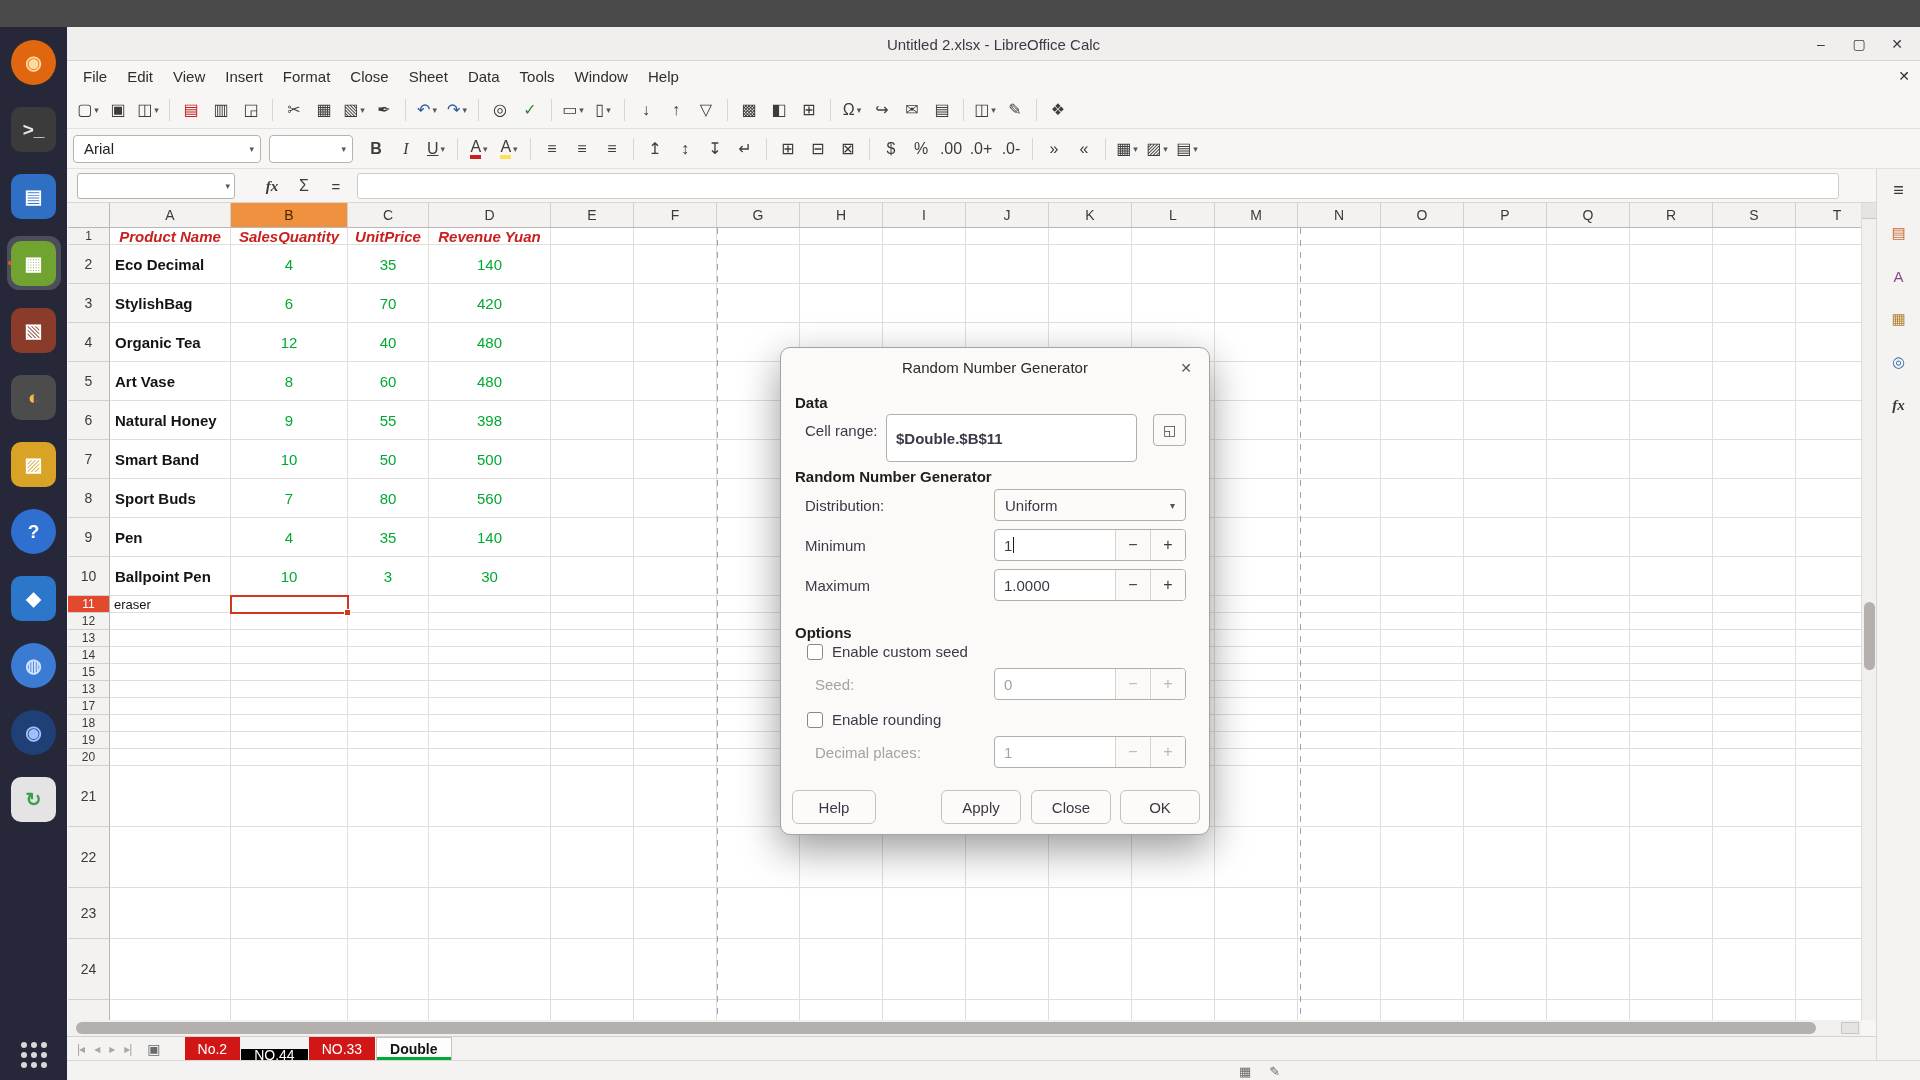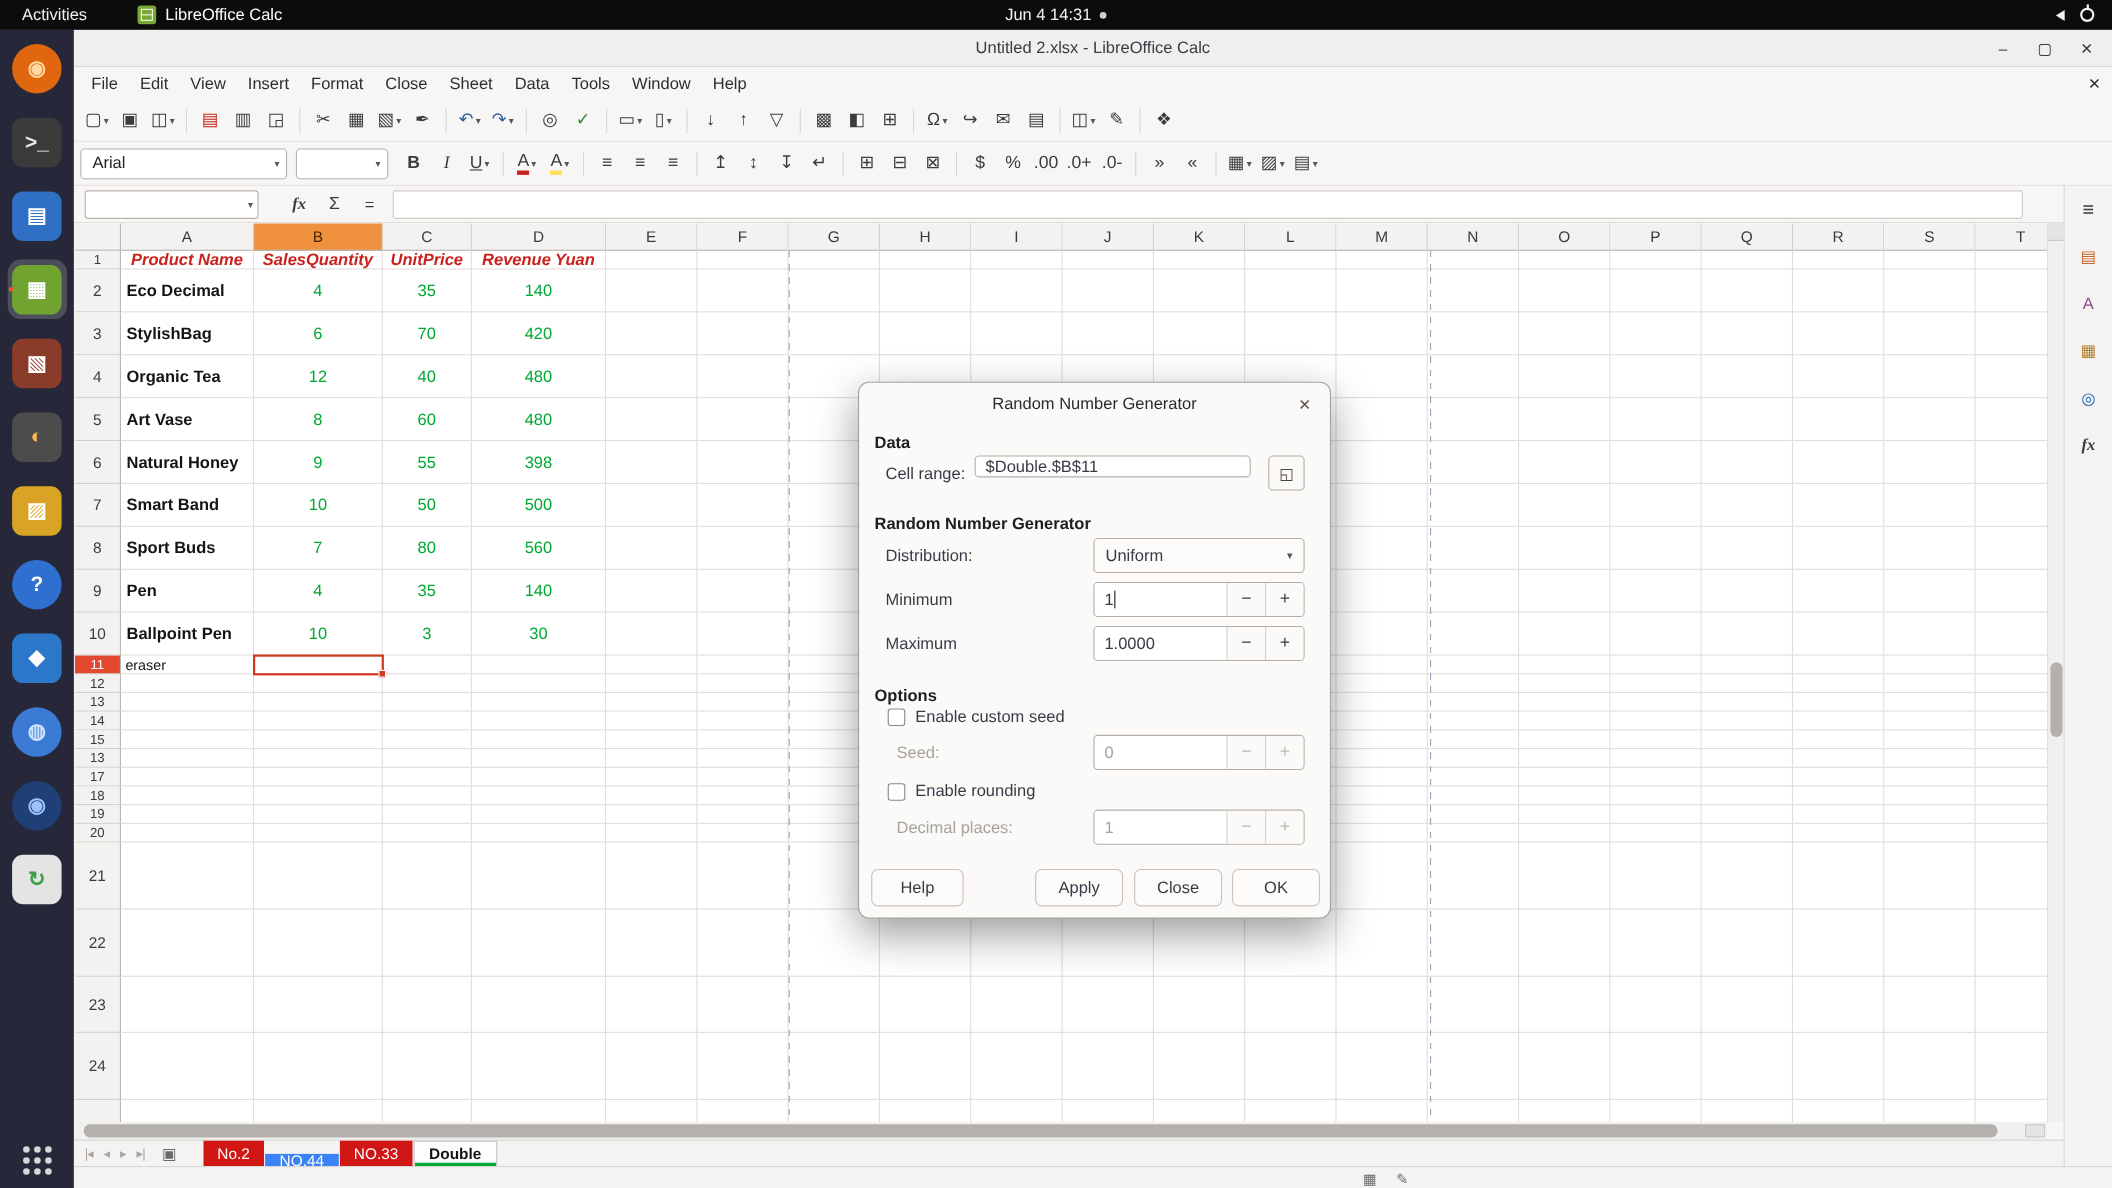--- a/index.html
+++ b/index.html
@@ -124,21 +124,21 @@
   .sec-rng{top:120px;}
   .sec-opt{top:276px;}
   .lbl{position:absolute;height:32px;display:flex;align-items:center;}
   .l-range{left:24px;top:66px;}
   .l-dist{left:24px;top:141px;}
   .l-min{left:24px;top:181px;}
   .l-max{left:24px;top:221px;}
   .l-seed{left:34px;top:320px;}
   .l-dec{left:34px;top:388px;}
   .lbl.disabled{color:#a6a29c;}
-  .tinput{position:absolute;left:105px;top:66px;width:251px;height:20px;border:1px solid #b4aea6;border-radius:4px;background:#fff;display:flex;align-items:center;padding-left:9px;}
+  .tinput{position:absolute;left:105px;top:66px;width:251px;height:48px;border:1px solid #b4aea6;border-radius:4px;background:#fff;display:flex;align-items:center;padding-left:9px;font-weight:bold;}
   .shrink{position:absolute;left:372px;top:66px;width:33px;height:32px;border:1px solid #b4aea6;border-radius:4px;background:#fbfaf9;display:flex;align-items:center;justify-content:center;color:#4a453f;font-size:14px;}
   .select{position:absolute;left:213px;top:141px;width:192px;height:32px;border:1px solid #b4aea6;border-radius:4px;background:#fcfbfa;display:flex;align-items:center;padding:0 10px;}
   .select .chev{margin-left:auto;font-size:10px;color:#57534e;}
   .spin{position:absolute;width:192px;height:32px;border:1px solid #b4aea6;border-radius:4px;background:#fff;display:flex;overflow:hidden;}
   .i-min{left:213px;top:181px;}
   .i-max{left:213px;top:221px;}
   .i-seed{left:213px;top:320px;}
   .i-dec{left:213px;top:388px;}
   .sval{flex:1;display:flex;align-items:center;padding-left:9px;}
   .sbtn{width:35px;flex:none;border-left:1px solid #d8d3cc;display:flex;align-items:center;justify-content:center;background:#fbfaf9;color:#3d3846;font-size:16px;}
@@ -153,35 +153,20 @@
   .b-help{left:11px;width:84px;}
   .b-apply{left:160px;width:80px;}
   .b-close{left:250px;width:80px;}
   .b-ok{left:339px;width:80px;}
 </style>
 </head>
 <body style="--header_text: #c9211e; --number_text: #00a933; --selection: #d0391f; --selected_col_bg: #f0913f; --selected_row_bg: #e2492f;">
 
 <div class="screen" data-name="screen">
 
-  <div class="topbar" data-name="system-top-bar">
-    <div class="tb-activities" data-name="activities-button">Activities</div>
-    <div class="tb-app" data-name="topbar-app-indicator">
-      <span class="mini-calc" data-name="calc-app-icon"></span>
-      <span data-name="topbar-app-name">LibreOffice Calc</span>
-    </div>
-    <div class="tb-clock" data-name="clock">
-      <span data-name="clock-text">Jun 4 14:31</span>
-      <span class="tb-bell" data-name="notification-bell-icon"></span>
-    </div>
-    <div class="tb-status" data-name="system-status-area">
-      <span class="vol-icon" data-name="volume-icon"></span>
-      <span class="pwr-icon" data-name="power-icon"></span>
-    </div>
-  </div>
 
   <div class="dock" data-name="dock">
     <div class="dock-items" data-name="dock-items">
         <div class="dock-item" data-name="dock-firefox-icon">
           <div class="dock-tile round" style="background: rgb(224, 103, 15);">
             <span class="dock-g" style="color: rgb(255, 217, 160);">◉</span>
           </div>
         </div>
         <div class="dock-item" data-name="dock-terminal-icon">
           <div class="dock-tile" style="background: rgb(59, 59, 59);">
@@ -1127,21 +1112,21 @@
     <div class="tabbar" data-name="sheet-tab-bar">
       <div class="nav" data-name="sheet-nav">
           <span class="navbtn" data-name="first-sheet-icon">|◂</span>
           <span class="navbtn" data-name="previous-sheet-icon">◂</span>
           <span class="navbtn" data-name="next-sheet-icon">▸</span>
           <span class="navbtn" data-name="last-sheet-icon">▸|</span>
         </div>
       <span class="addsheet" data-name="add-sheet-icon">▣</span>
       <div class="tabs" data-name="sheet-tabs">
           <span class="sheet-tab redtab" data-name="sheet-tab-no2" style="background: rgb(208, 23, 22);">No.2</span>
-          <span class="sheet-tab redtab" data-name="sheet-tab-no44" style="background: #3b82f6; margin-top: 12px;">NO.44</span>
+          <span class="sheet-tab redtab" data-name="sheet-tab-no44" style="background: #000000; margin-top: 12px;">NO.44</span>
           <span class="sheet-tab redtab" data-name="sheet-tab-no33" style="background: rgb(208, 23, 22);">NO.33</span>
           <span class="sheet-tab active" data-name="sheet-tab-double" style="box-shadow: rgb(0, 169, 51) 0px -3px 0px inset;">Double</span>
         </div>
     </div>
 
     <div class="statusbar" data-name="status-bar">
       <div class="sicons" data-name="status-icons">
           <span class="sicon" data-name="selection-mode-icon">▦</span>
           <span class="sicon" data-name="document-modified-icon">✎</span>
         </div>

